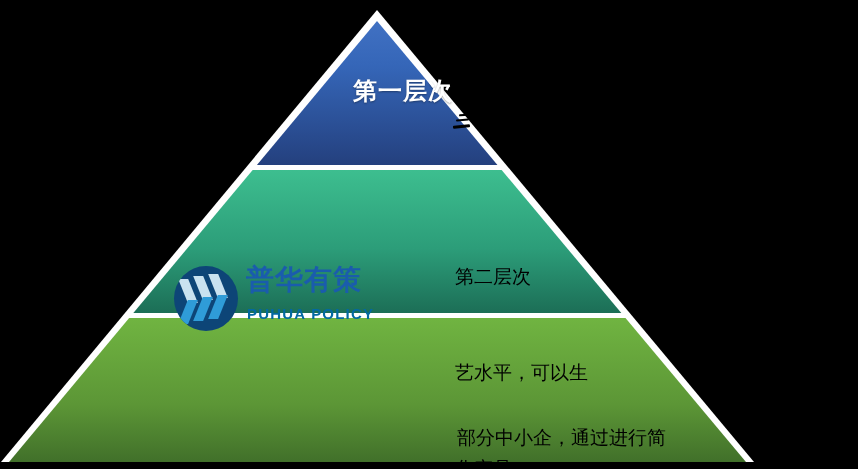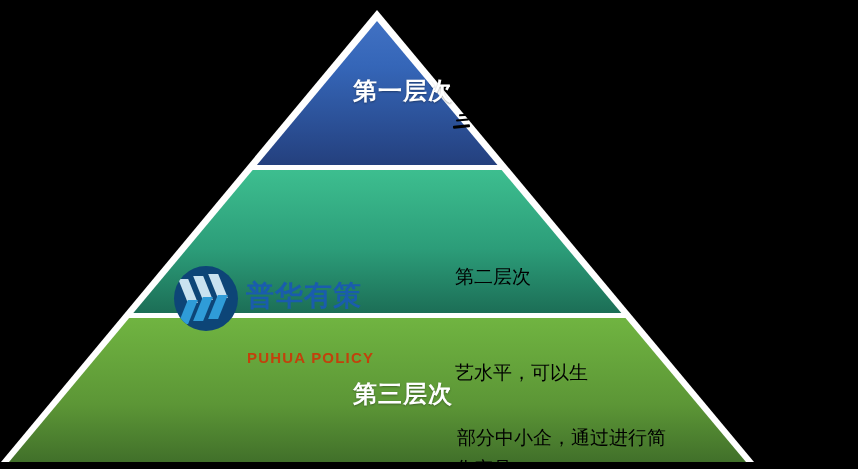--- a/index.html
+++ b/index.html
@@ -50,21 +50,21 @@
     overflow:hidden;
   }
   .chev{position:absolute;top:10px;width:10px;height:45px;}
   .chev.c1{left:9px;top:13px;}
   .chev.c2{left:24px;top:10px;}
   .chev.c3{left:39px;top:8px;}
   .chev .half{position:absolute;left:0;width:100%;height:53%;}
   .chev .top{top:0;transform:skewX(22deg);}
   .chev .bot{bottom:0;transform:skewX(-22deg);}
   .logo-brand{
-    position:absolute;left:246px;top:280px;font-size:28px;font-weight:bold;
+    position:absolute;left:246px;top:264px;font-size:28px;font-weight:bold;
     letter-spacing:1px;line-height:32px;white-space:nowrap;
   }
   .logo-sub{
     position:absolute;left:247px;top:305px;font-size:15px;font-weight:bold;
     letter-spacing:1.2px;line-height:18px;white-space:nowrap;
   }
 </style>
 </head>
 <body>
 
@@ -72,21 +72,20 @@
 
   <div class="pyr-outline"></div>
 
   <div class="pyr-levels">
     <div class="band band-1" style="background: linear-gradient(rgb(70, 118, 200) 0%, rgb(53, 102, 184) 40%, rgb(36, 64, 126) 100%);"></div>
     <div class="band band-2" style="background: linear-gradient(rgb(61, 190, 143) 0%, rgb(44, 157, 121) 55%, rgb(28, 110, 86) 100%);"></div>
     <div class="band band-3" style="background: linear-gradient(rgb(112, 180, 65) 0%, rgb(92, 150, 54) 60%, rgb(65, 112, 42) 100%);"></div>
   </div>
 
   <div class="tier-label l1">第一层次</div>
-  <div class="tier-label l3">第三层次</div>
 
   <div>
     <div class="frag f1"></div>
     <div class="frag f2"></div>
     <div class="frag f3"></div>
   </div>
 
   <div class="desc d2">
     <span class="line">第二层次</span>
     <span class="line">艺水平，可以生</span>
@@ -107,16 +106,16 @@
       <span class="chev c2">
         <span class="half top" style="background: rgb(201, 226, 240);"></span>
         <span class="half bot" style="background: rgb(47, 156, 216);"></span>
       </span>
       <span class="chev c3">
         <span class="half top" style="background: rgb(201, 226, 240);"></span>
         <span class="half bot" style="background: rgb(47, 156, 216);"></span>
       </span>
     </div>
     <div class="logo-brand" style="color: rgb(26, 92, 173);">普华有策</div>
-    <div class="logo-sub" style="color: #c2410c; margin-top: 44px;">PUHUA POLICY</div>
+    <div class="logo-sub" style="color: #0369a1;">PUHUA POLICY</div>
   </div>
 
 </div>
 
 </body></html>

